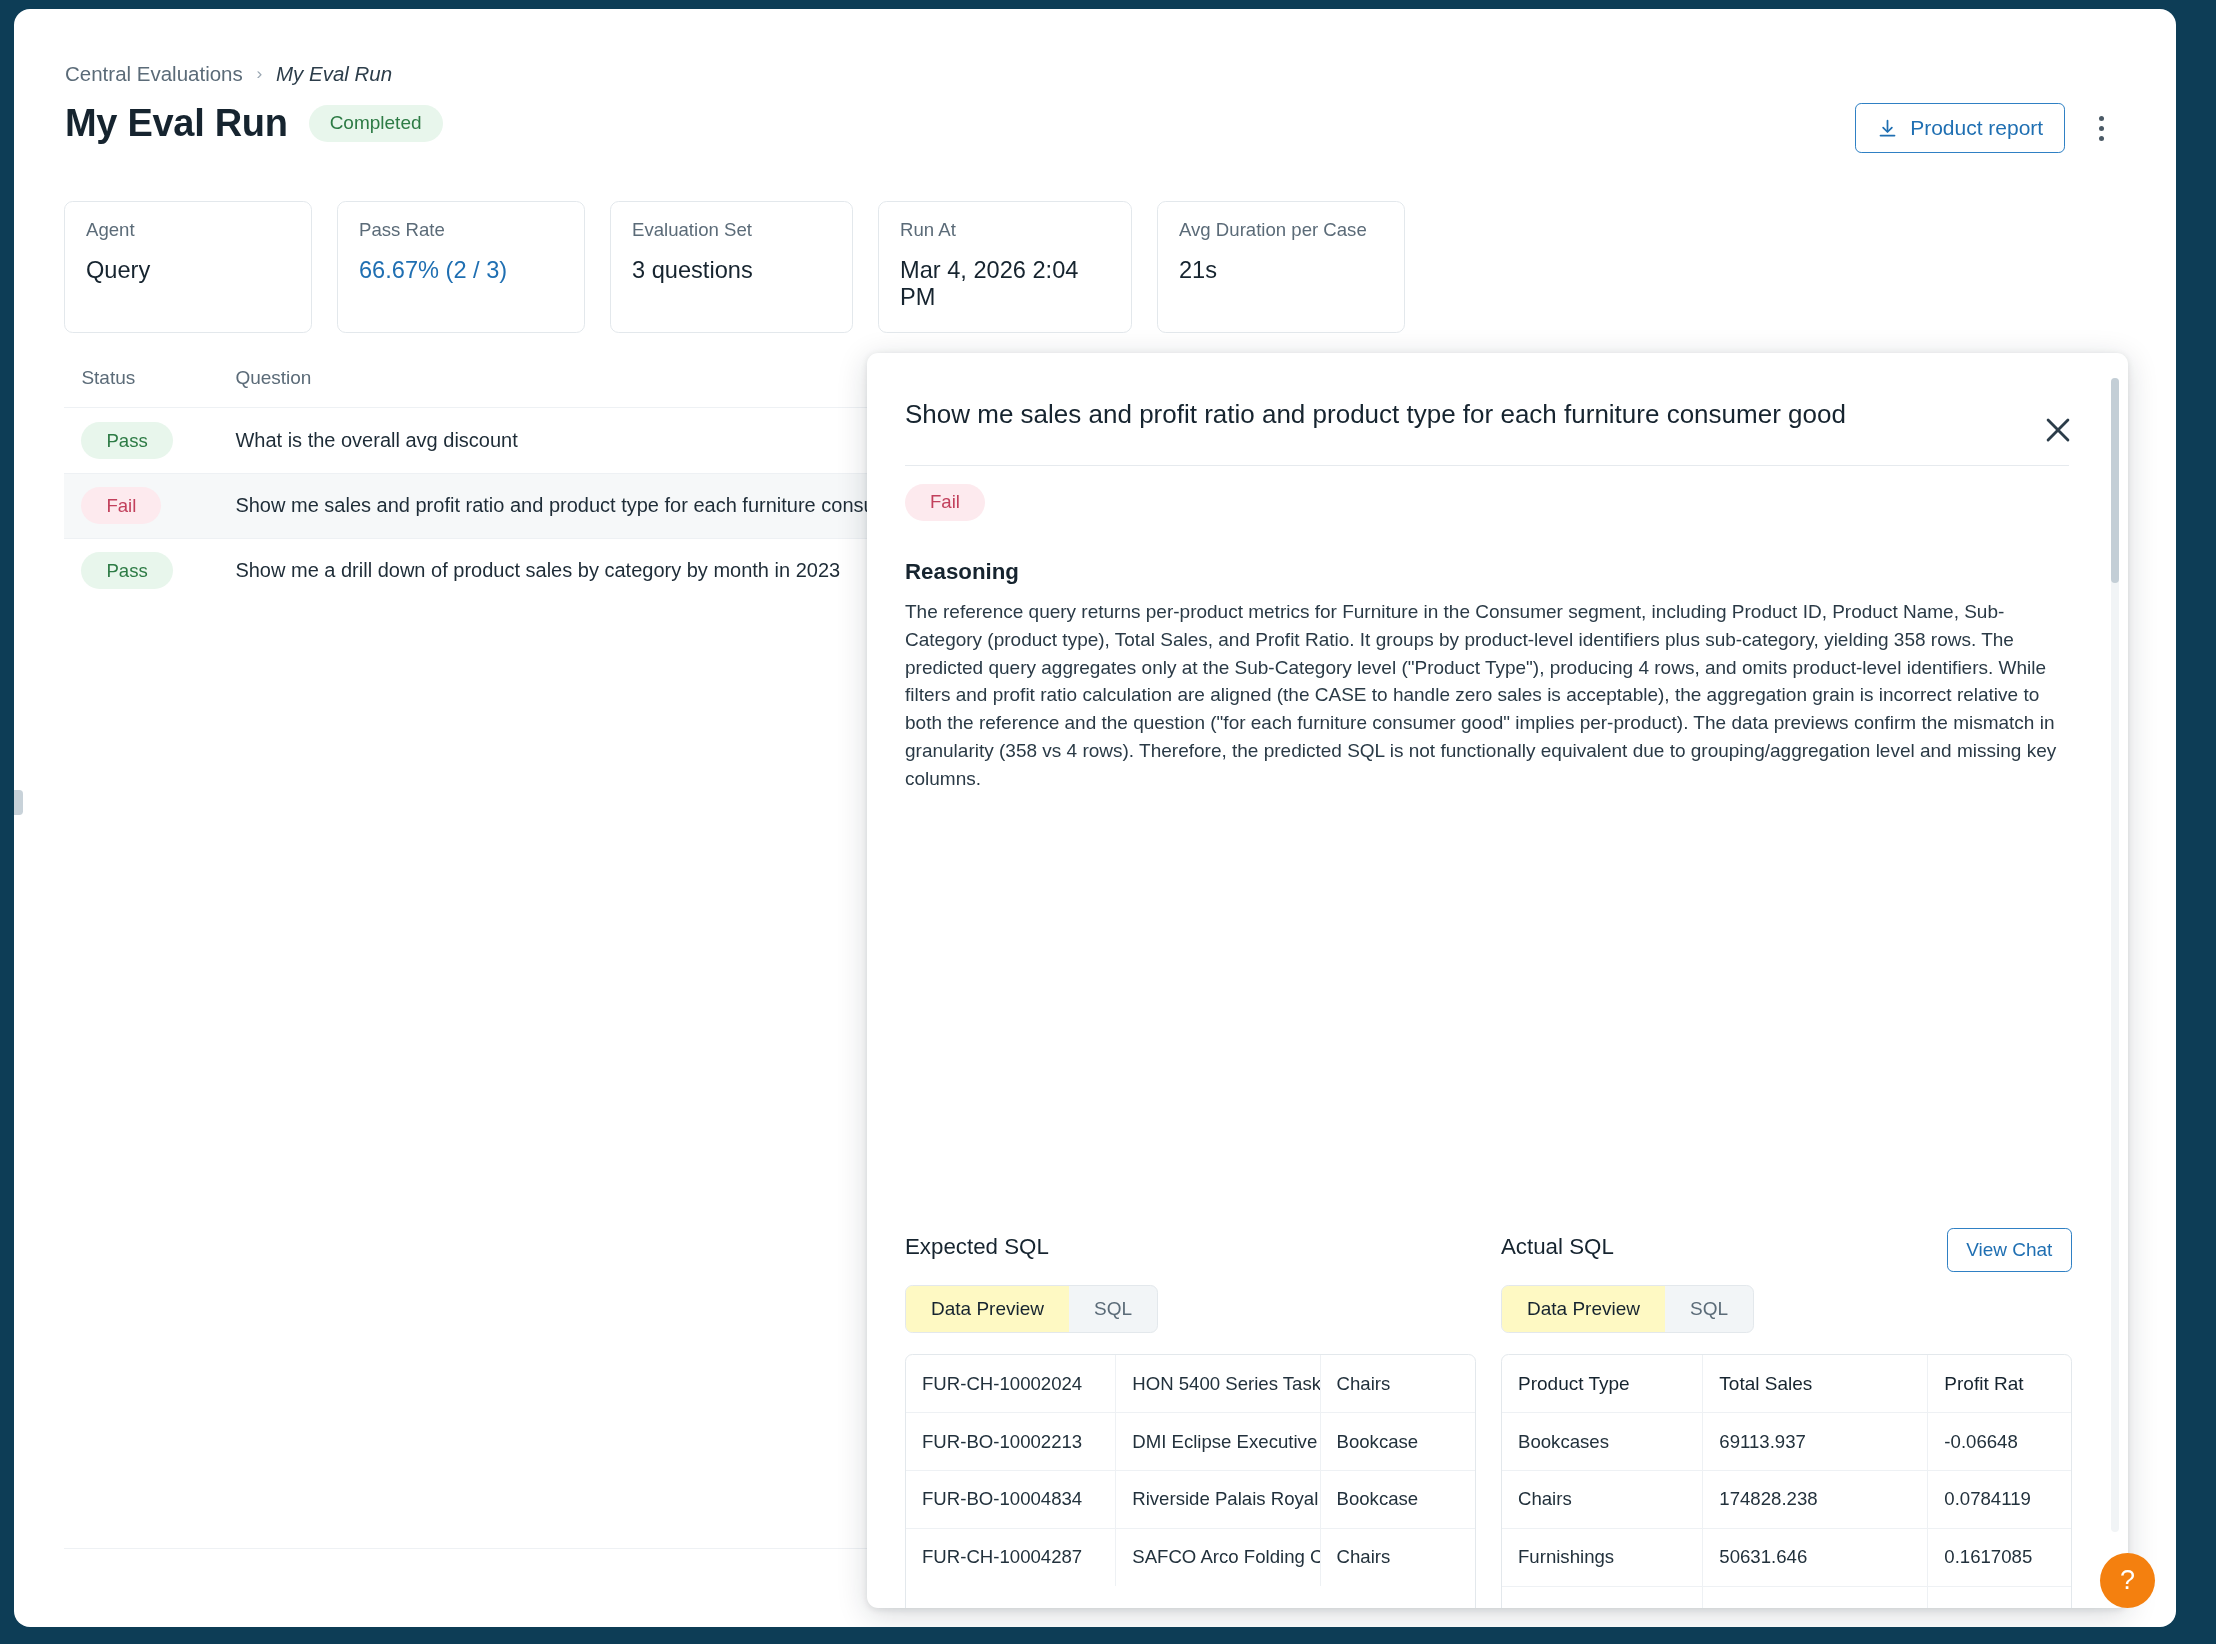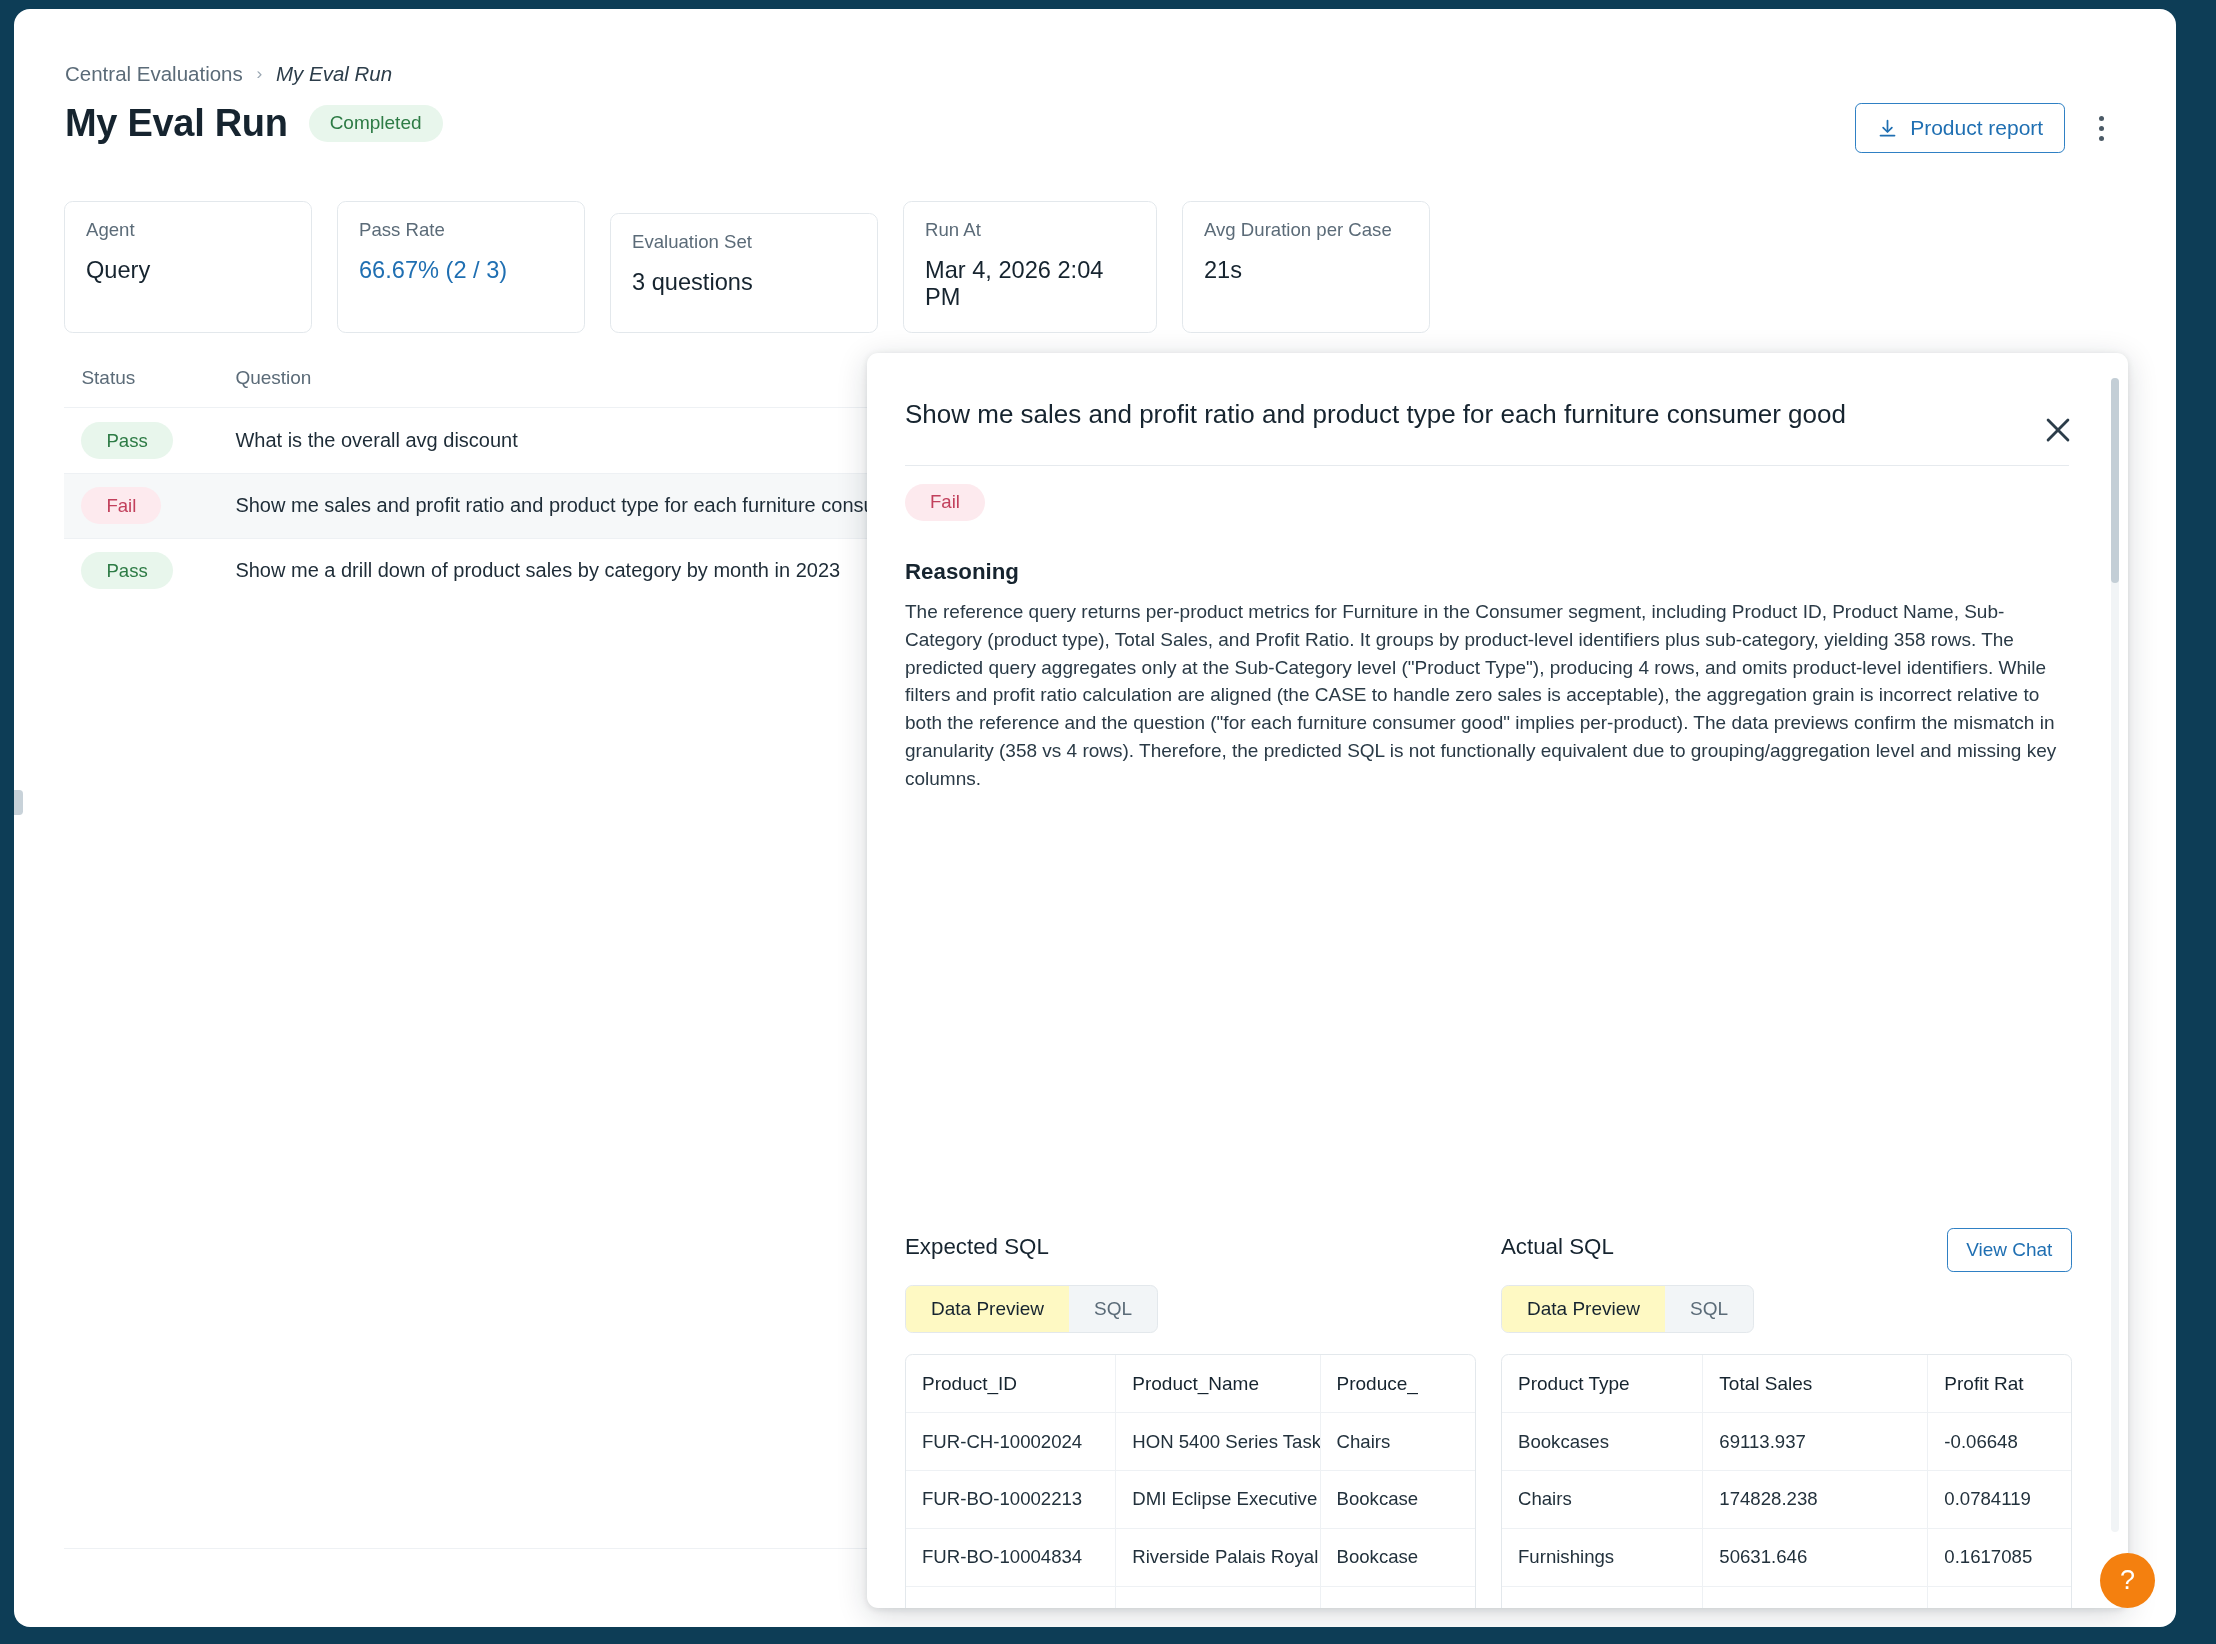--- a/index.html
+++ b/index.html
@@ -61,21 +61,21 @@
     border: 1.2px solid #e3e8ec; border-radius: 8.7px;
     padding: 17.4px 21px 21px 21px;
     min-height: 117px;
     background: #fff;
   }
   .stat-label { font-size: 18.6px; color: #5b6b78; margin-bottom: 16px; }
   .stat-value { font-size: 23.6px; color: #16242f; }
   .stat-value.link { color: #1f6fb2; }
   .sc-agent { width: 248px; }
   .sc-pass { width: 248px; }
-  .sc-evalset { width: 268px; margin-top: 12px; }
+  .sc-evalset { width: 243px; }
   .sc-runat { width: 254px; }
   .sc-dur { width: 248px; }
 
   
   .results { position: absolute; left: 50px; top: 347px; width: 1365px; }
   .res-head { display: flex; font-size: 19px; color: #5b6b78; padding: 11.2px 0 18.6px 17.4px; }
   .res-head .c-status { width: 154px; }
   .res-row {
     display: flex; align-items: center;
     padding: 13.7px 0 13.7px 17.4px;
@@ -273,25 +273,20 @@
 
       <div class="sql-area">
         <div class="sql-head">
           <div class="sql-col-left">
             <div class="sql-col-title">Expected SQL</div>
             <div class="seg">
               <div class="active">Data Preview</div>
               <div>SQL</div>
             </div>
             <div class="grid-wrap left">
-              <div class="g-row g-head">
-                <div class="g-cell lc1">Product_ID</div>
-                <div class="g-cell lc2">Product_Name</div>
-                <div class="g-cell lc3">Produce_</div>
-              </div>
               <div class="g-row">
                 <div class="g-cell lc1">FUR-CH-10002024</div>
                 <div class="g-cell lc2">HON 5400 Series Task</div>
                 <div class="g-cell lc3">Chairs</div>
               </div>
               <div class="g-row">
                 <div class="g-cell lc1">FUR-BO-10002213</div>
                 <div class="g-cell lc2">DMI Eclipse Executive</div>
                 <div class="g-cell lc3">Bookcase</div>
               </div>

